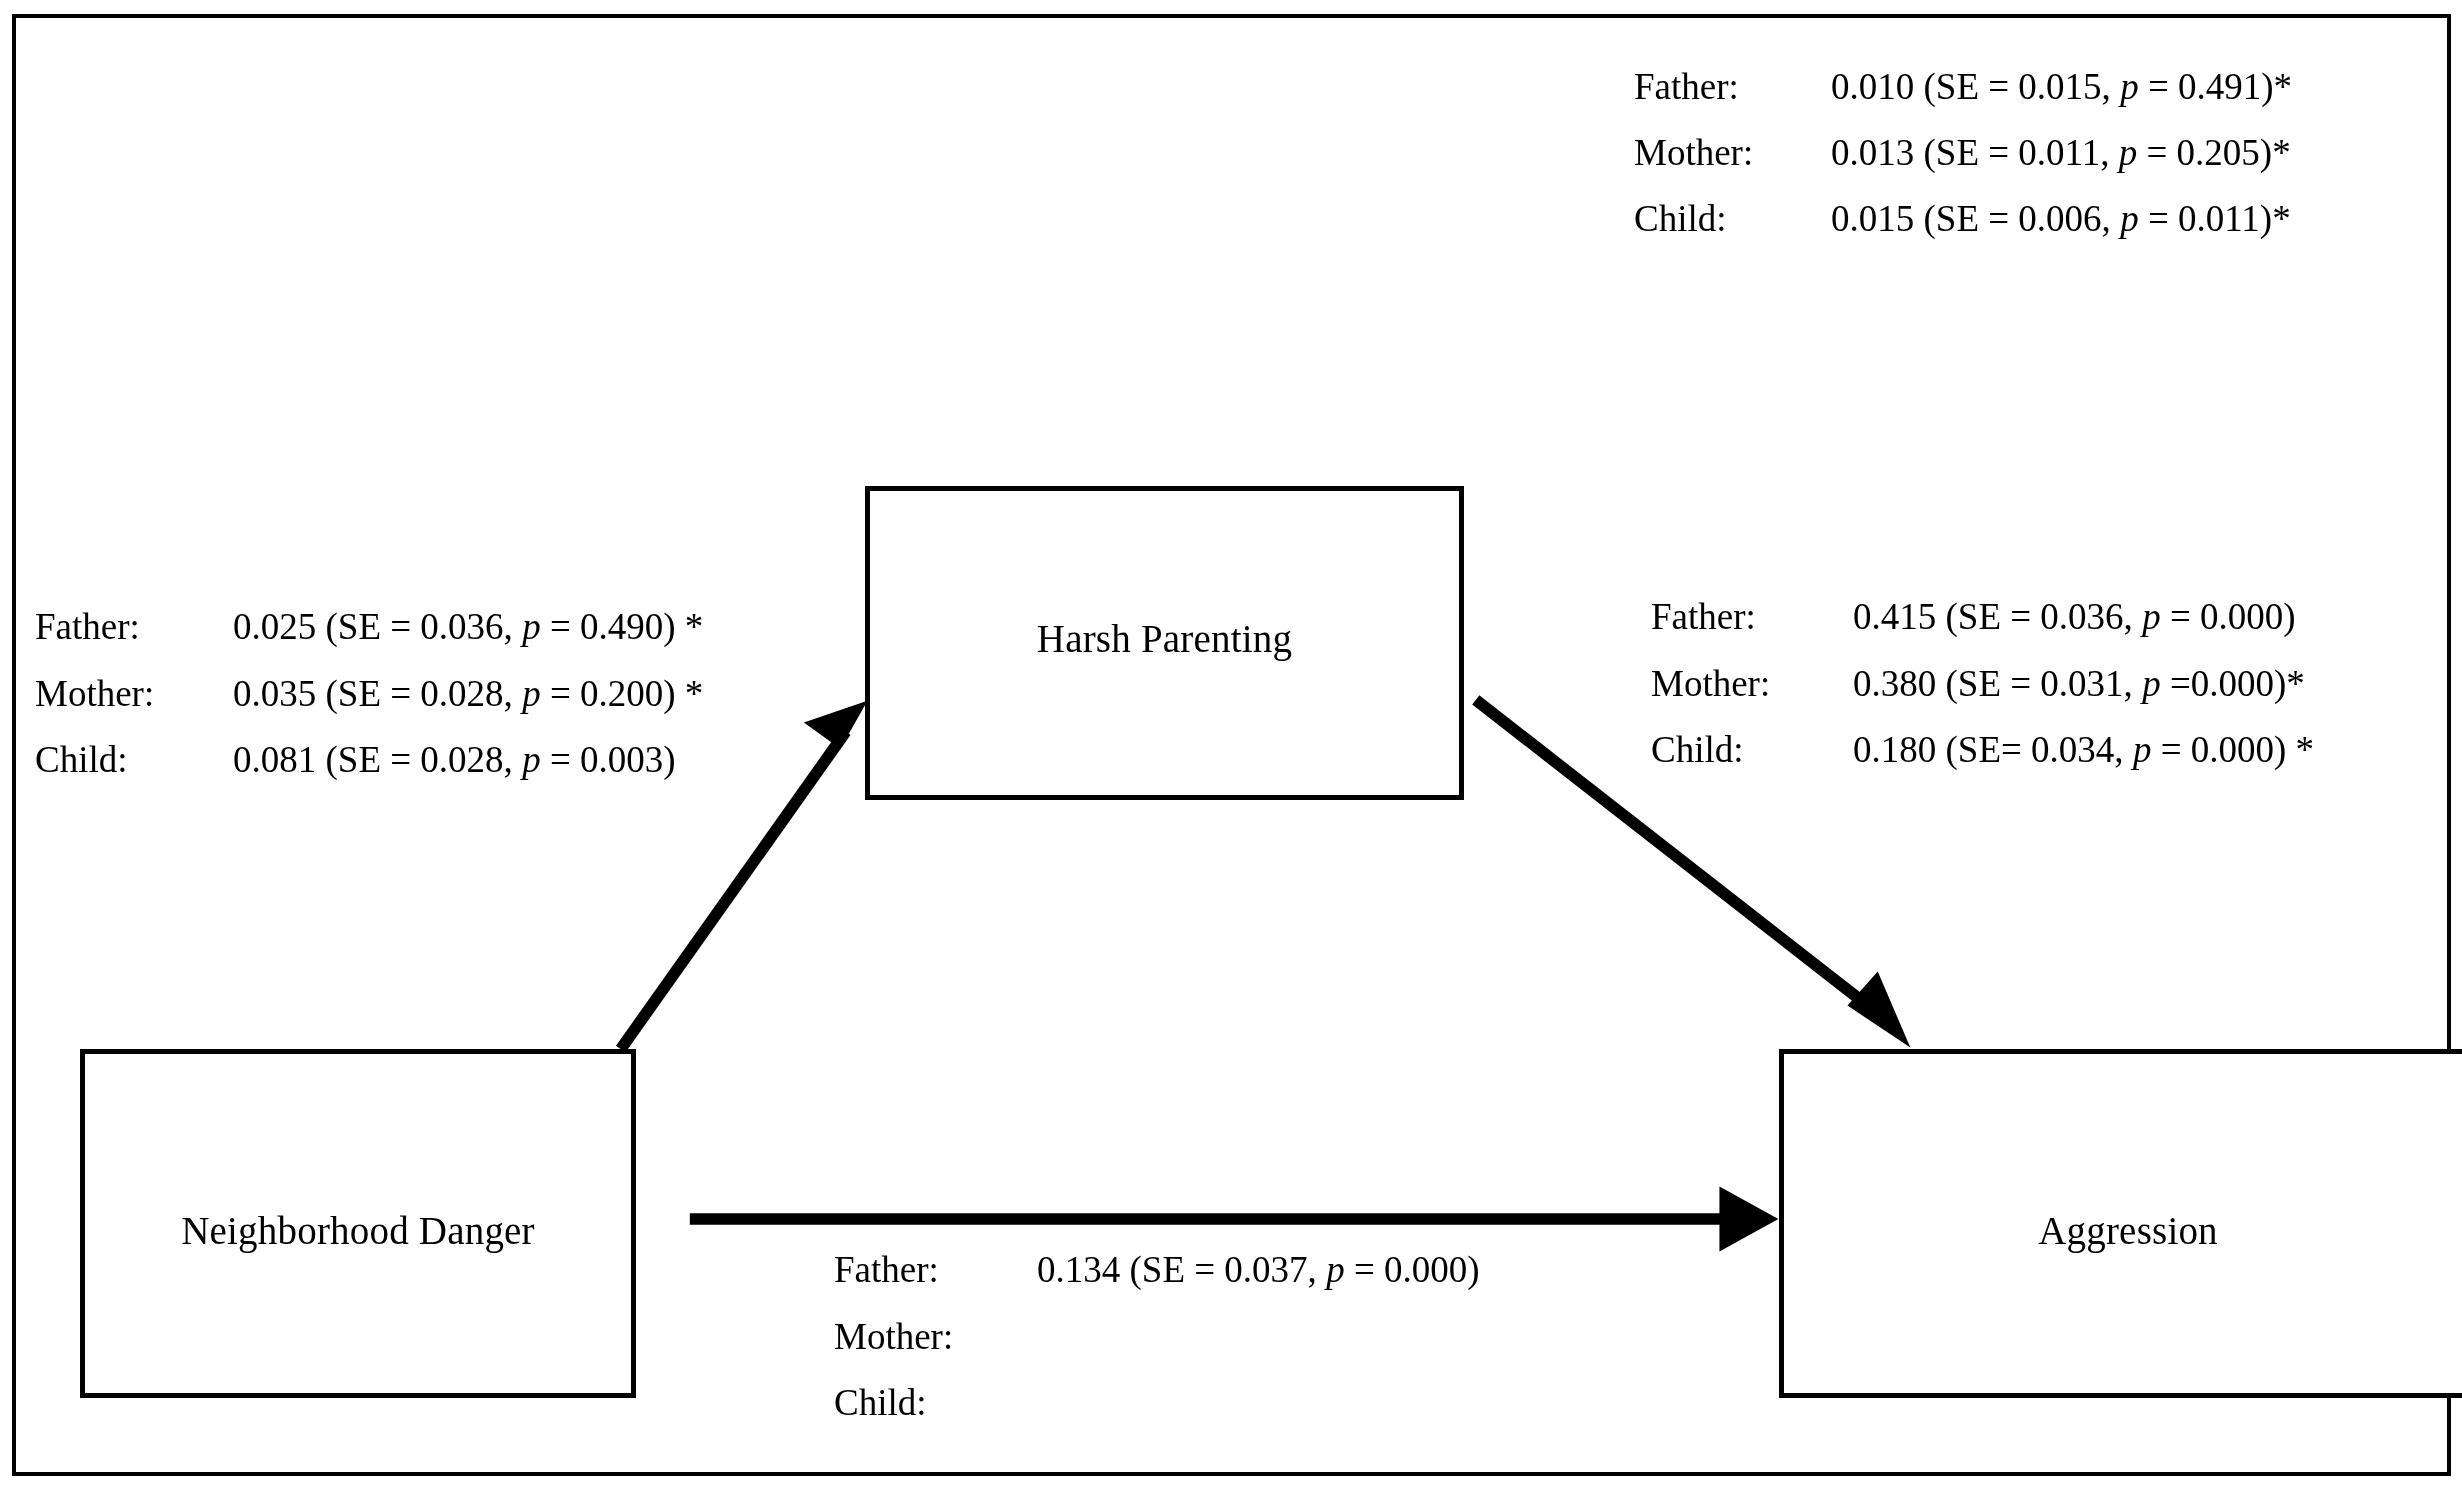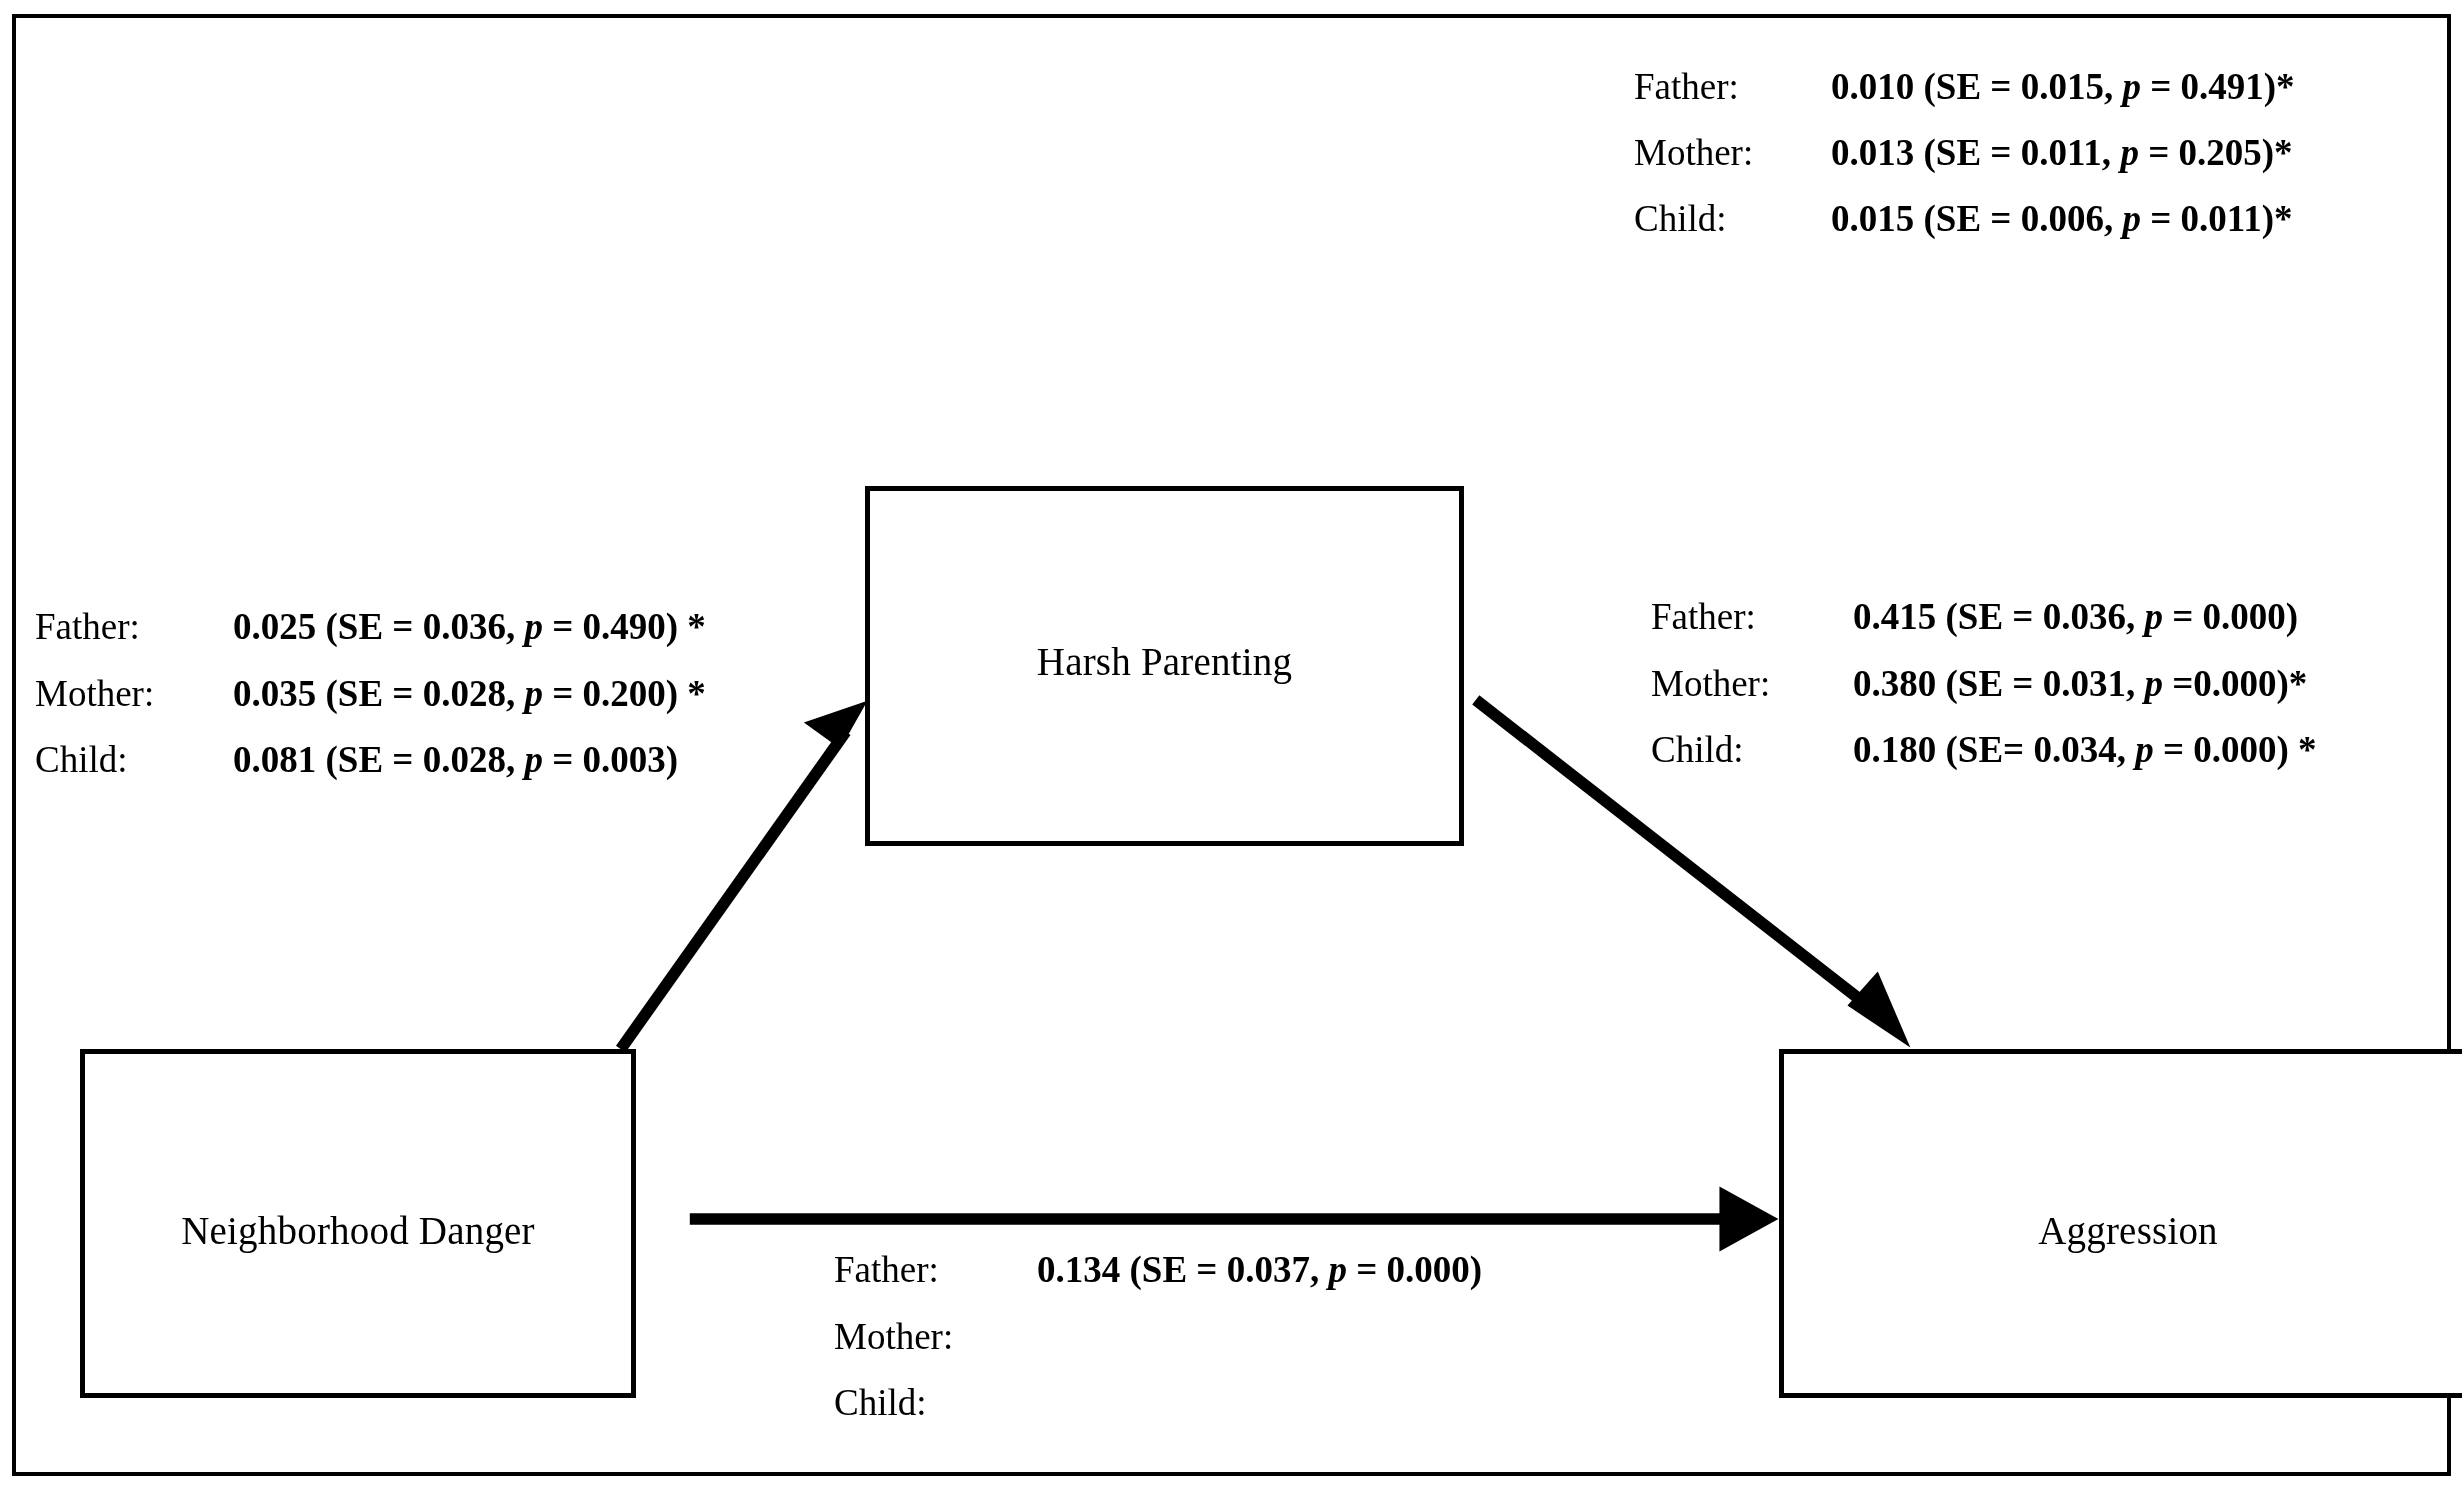--- a/index.html
+++ b/index.html
@@ -48,21 +48,21 @@
   .node-label {
     font-size: 39px;
     line-height: 1;
     letter-spacing: 0.2px;
     white-space: nowrap;
   }
   #box-harsh-parenting {
     left: 865px;
     top: 486px;
     width: 599px;
-    height: 360px;
+    height: 314px;
   }
   #box-harsh-parenting .node-label { transform: translateY(-5.4px); }
   #box-neighborhood-danger {
     left: 80px;
     top: 1049px;
     width: 556px;
     height: 349px;
   }
   #box-neighborhood-danger .node-label { transform: translateY(7px); }
   #box-aggression {
@@ -84,21 +84,20 @@
     display: flex;
     align-items: flex-start;
   }
   .stat-key {
     display: inline-block;
     flex: 0 0 auto;
   }
   .stat-val {
     display: inline-block;
     flex: 0 0 auto;
-    font-weight: bold;
   }
   .stat-block .stat-row + .stat-row { margin-top: 17px; }
   .pvar { font-style: italic; }
 
   
   #indirect-effect-block {
     left: 1634px;
     top: 68px;
   }
   #indirect-effect-title {

